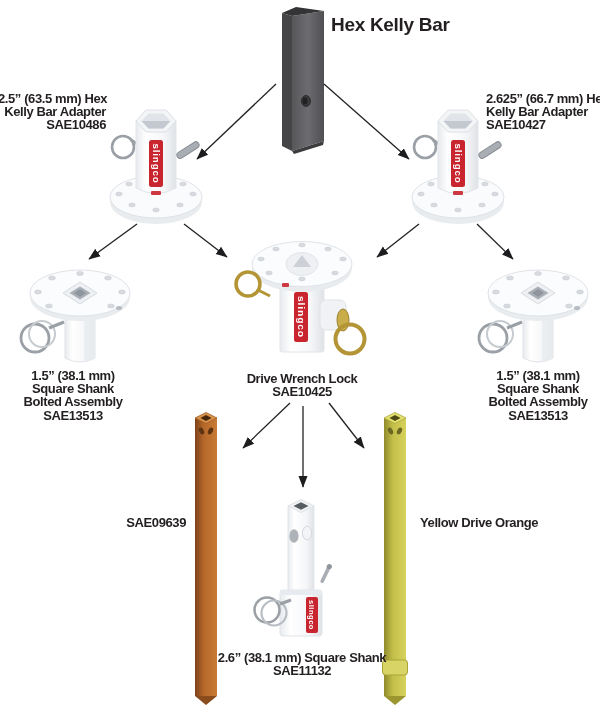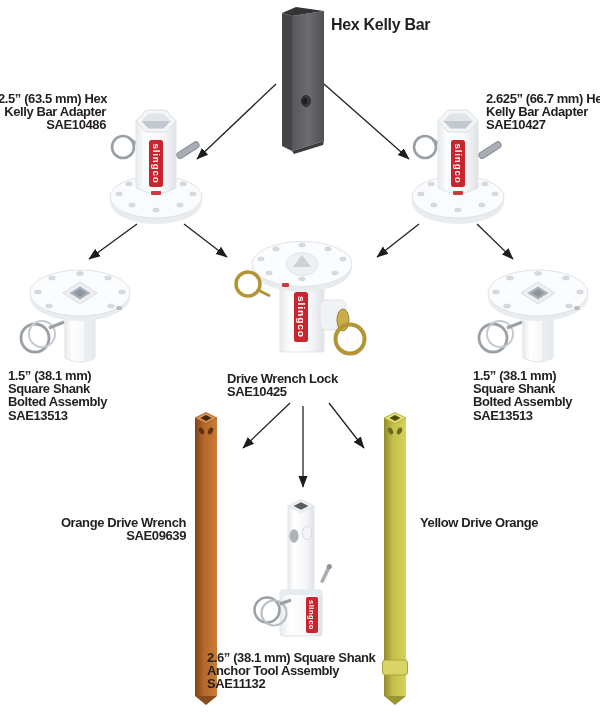--- a/index.html
+++ b/index.html
@@ -3,22 +3,22 @@
 <meta charset="utf-8">
 <style>
   *{margin:0;padding:0;box-sizing:border-box}
   html,body{background:#ffffff}
   .canvas{position:relative;width:600px;height:715px;background:#fff;
           font-family:"Liberation Sans",sans-serif;overflow:hidden}
   .label{position:absolute;font-weight:700;font-size:13px;line-height:13.2px;
          letter-spacing:-0.4px;color:#231f20;white-space:nowrap}
   .label div{white-space:nowrap}
   .align-right{text-align:right}
-  .align-center{text-align:left}
-  .title-label{font-size:16px;letter-spacing:-0.3px}
+  .align-center{text-align:center}
+  .title-label{font-size:19px;letter-spacing:-0.3px}
   .prod{position:absolute}
   .arrows{position:absolute;left:0;top:0;width:600px;height:715px;pointer-events:none}
   .brandtext{font-family:"Liberation Sans",sans-serif;font-weight:700;font-size:9.5px;
              fill:#ffffff;letter-spacing:0.8px}
   .brandtext-sm{font-family:"Liberation Sans",sans-serif;font-weight:700;font-size:8px;
              fill:#ffffff;letter-spacing:0.5px}
 </style>
 </head>
 <body>
 
@@ -222,27 +222,25 @@
   </div>
 
   <div class="label align-center" style="left:473px;top:369px;width:130px">
     <div>1.5” (38.1 mm)</div>
     <div>Square Shank</div>
     <div>Bolted Assembly</div>
     <div>SAE13513</div>
   </div>
 
   <div class="label align-right" style="left:30px;top:516px;width:156px">
-    <div>Orange Drive Wrench</div>
     <div>SAE09639</div>
   </div>
 
   <div class="label" style="left:420px;top:516px;width:160px">
     <div>Yellow Drive Orange</div>
   </div>
 
   <div class="label align-center" style="left:207px;top:651px;width:190px">
     <div>2.6” (38.1 mm) Square Shank</div>
-    <div>Anchor Tool Assembly</div>
     <div>SAE11132</div>
   </div>
 
 </div>
 
 </body></html>

